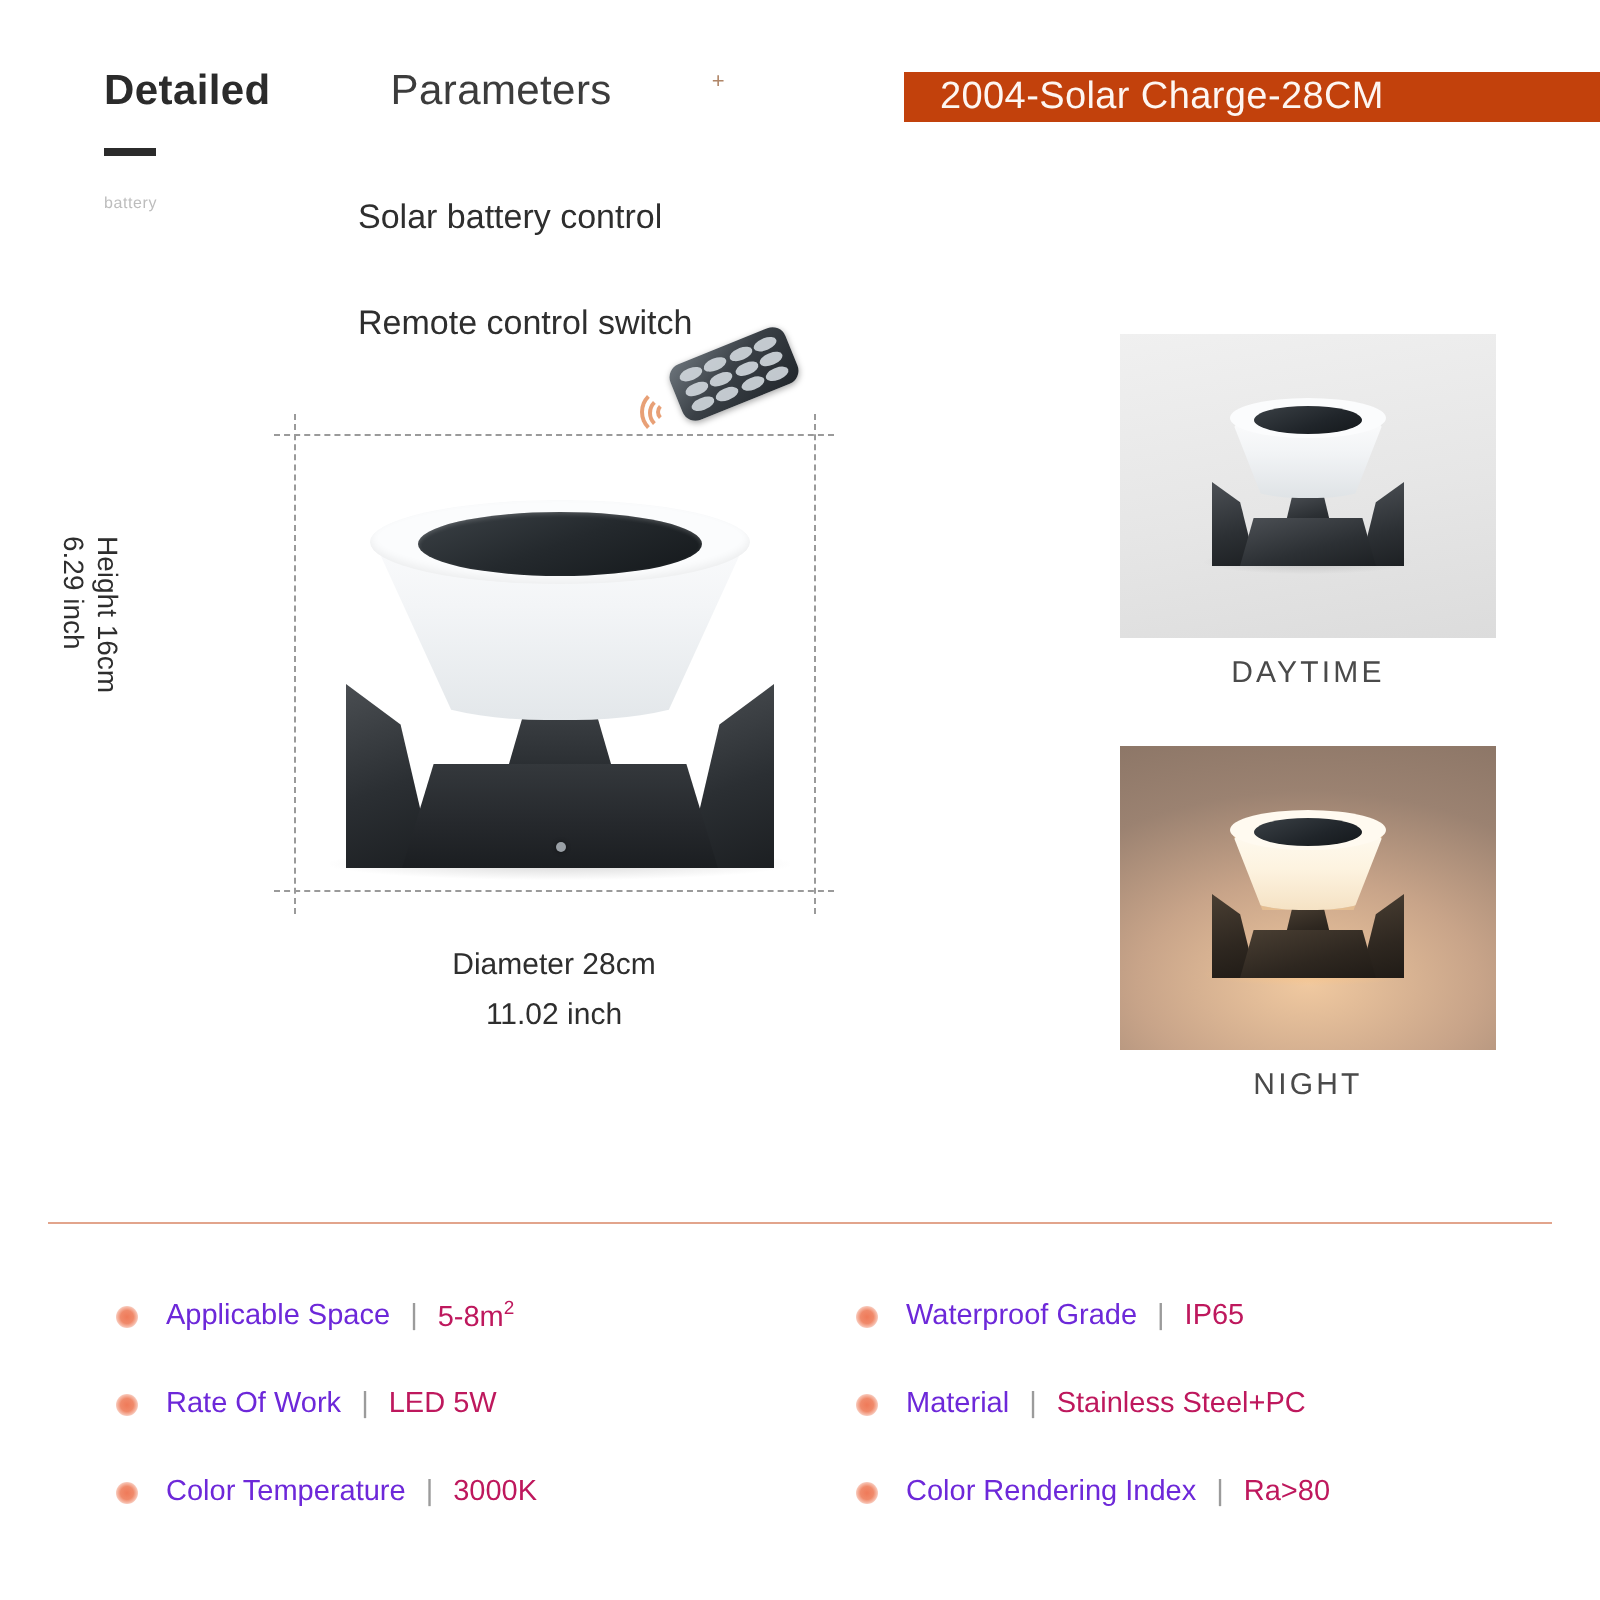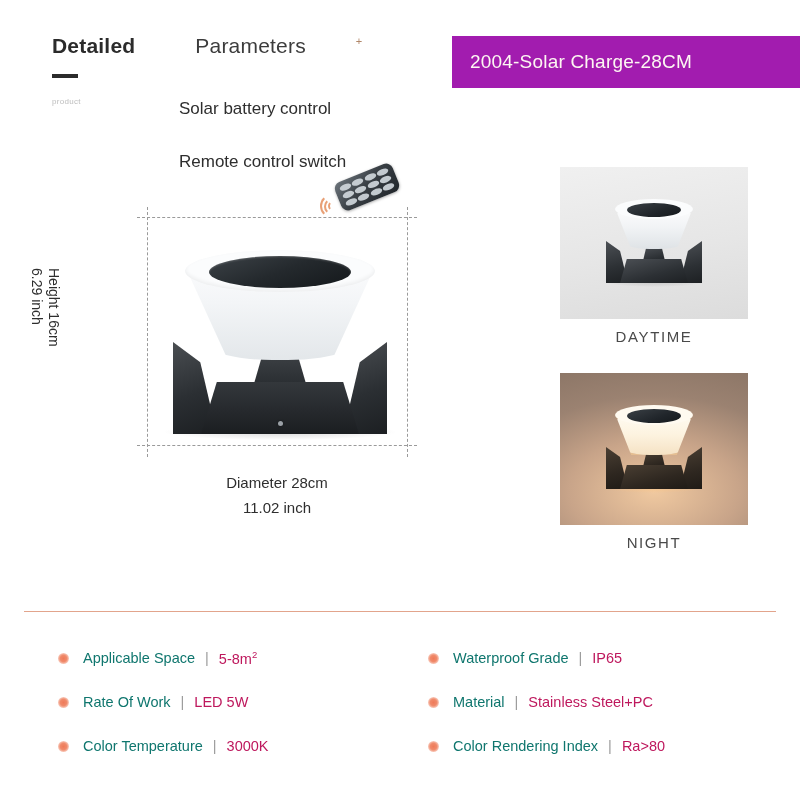--- a/index.html
+++ b/index.html
@@ -61,22 +61,22 @@
     color: #bdbdbd;
     letter-spacing: 0.3px;
   }
 
   
   .banner {
     position: absolute;
     left: 452px;
     top: 36px;
     width: 348px;
-    height: 52px;
-    background: #a21caf;
+    height: 25px;
+    background: #c2410c;
     display: flex;
     align-items: center;
   }
   .banner-text {
     color: #fdf6f2;
     font-size: 19px;
     font-weight: 500;
     margin-left: 18px;
     letter-spacing: 0.2px;
     white-space: nowrap;
@@ -449,21 +449,21 @@
   .spec-dot {
     width: 11px;
     height: 11px;
     border-radius: 50%;
     background: radial-gradient(circle at 50% 50%, #ef7a59 0%, #f08a6b 42%, rgba(240,138,107,0.45) 70%, rgba(240,138,107,0.12) 100%);
     flex: 0 0 auto;
     margin-right: 14px;
   }
   .spec-label {
     font-size: 14.5px;
-    color: #0f766e;
+    color: #6d28d9;
   }
   .spec-sep {
     color: #9b9b9b;
     margin: 0 10px;
     font-size: 14.5px;
   }
   .spec-value {
     font-size: 14.5px;
     color: #be185d;
   }
@@ -474,21 +474,21 @@
 </style>
 </head>
 <body>
 
 <div class="header-title">
   <span class="title-bold">Detailed</span>
   <span class="title-light">Parameters</span>
   <span class="title-plus">+</span>
 </div>
 <div class="title-rule"></div>
-<div class="product-tag">product</div>
+<div class="product-tag">battery</div>
 
 <div class="banner">
   <span class="banner-text">2004-Solar Charge-28CM</span>
 </div>
 
 <div class="feature-line feature-1">Solar battery control</div>
 <div class="feature-line feature-2">Remote control switch</div>
 
 <div class="remote-wrap">
   <div class="remote-waves">

